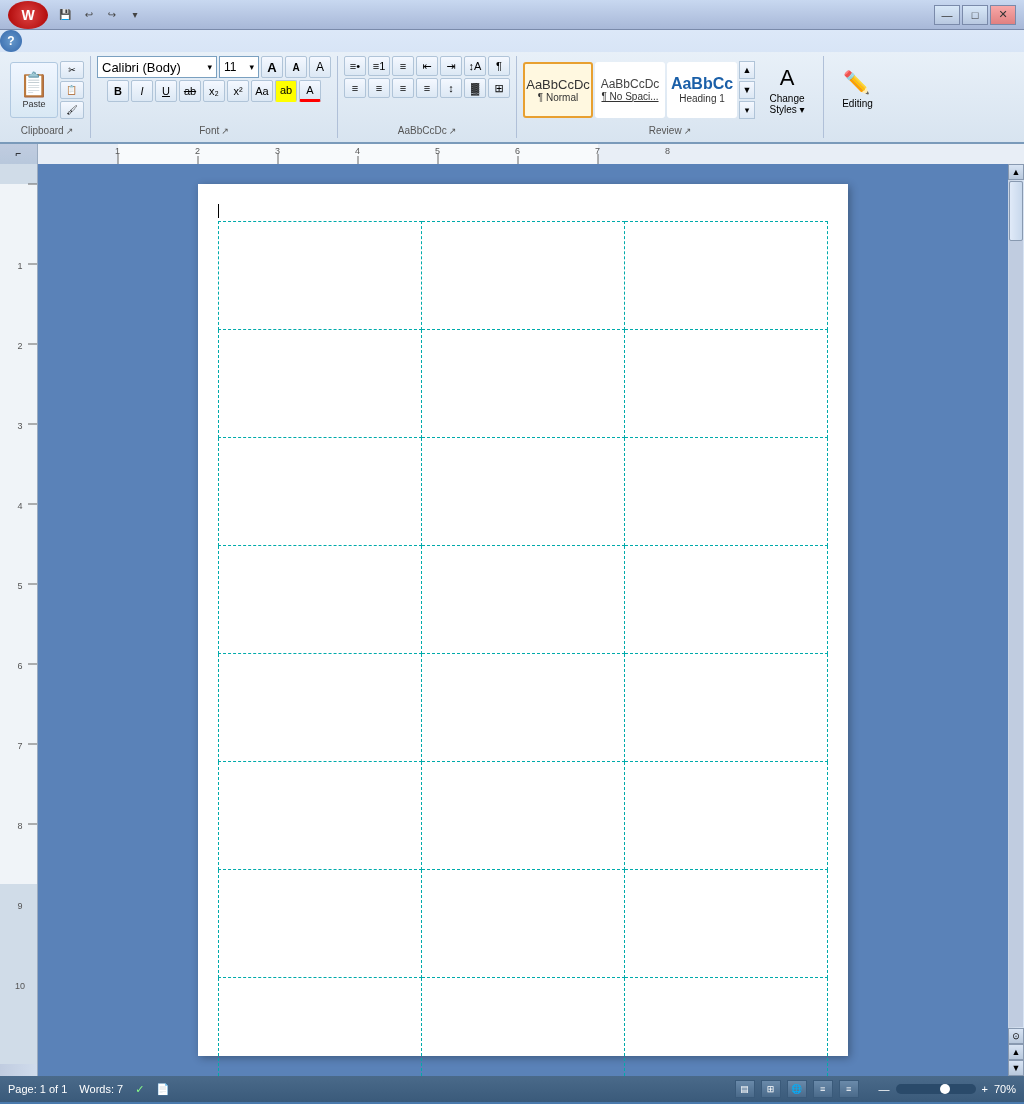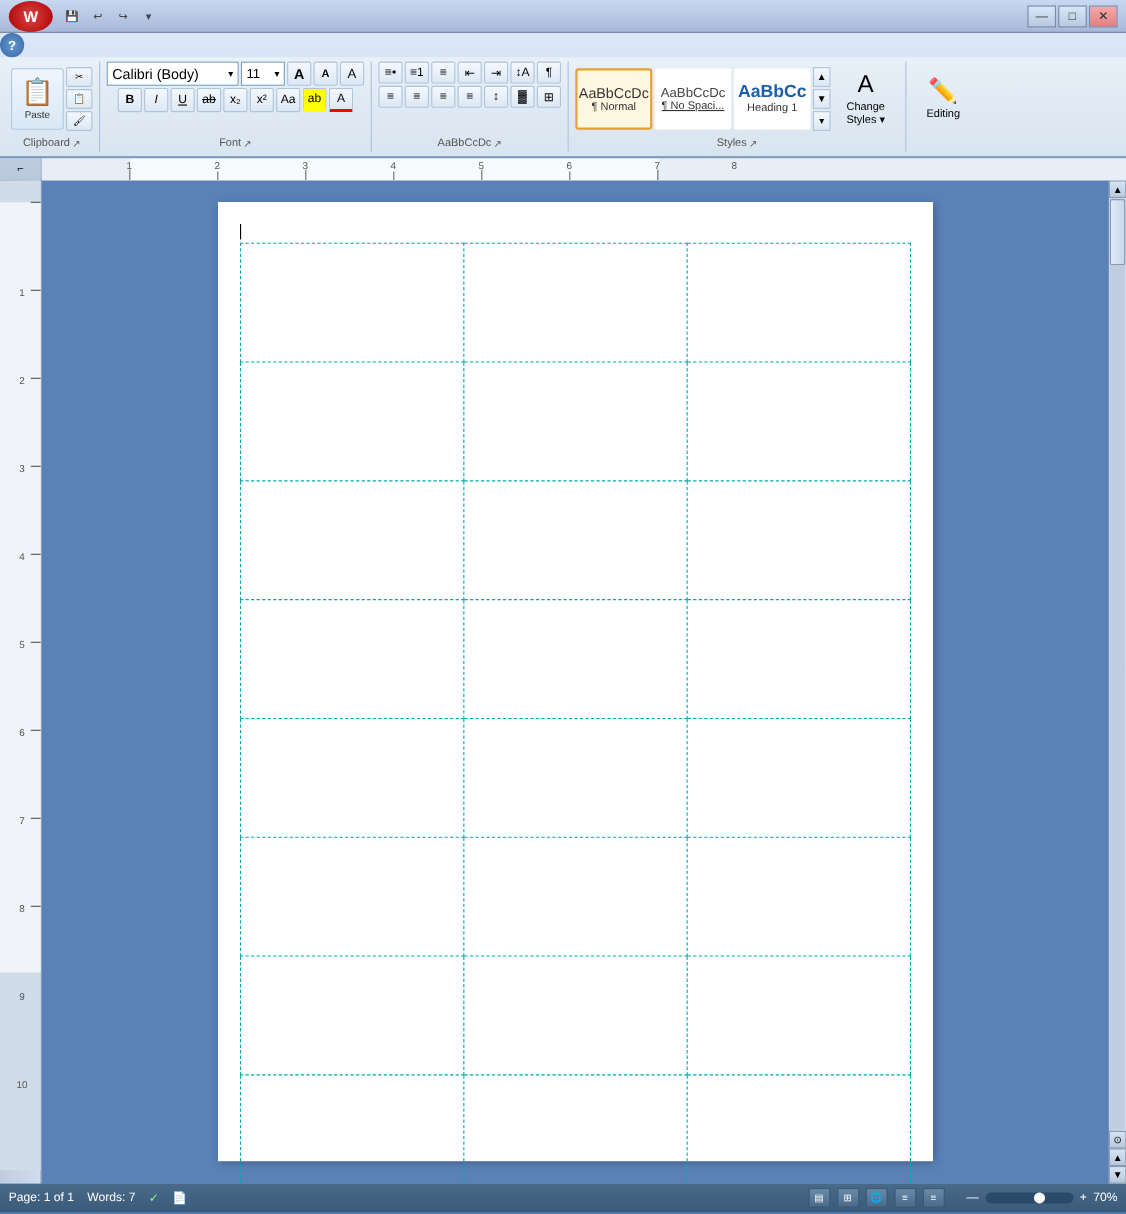--- a/index.html
+++ b/index.html
@@ -518,21 +518,21 @@
           <button class="style-scroll-btn">▲</button>
           <button class="style-scroll-btn">▼</button>
           <button class="style-scroll-btn">▾</button>
         </div>
         <div class="change-styles-btn">
           <div style="font-size:22px;">A</div>
           <div style="font-size:10px;text-align:center;">Change<br>Styles ▾</div>
         </div>
       </div>
       <div class="ribbon-group-label">
-        <span>Styles</span>
+        <span>Review</span>
         <span style="font-size:9px;cursor:pointer;">↗</span>
       </div>
     </div>
 
     <div class="ribbon-group">
       <div class="ribbon-group-content">
         <div class="editing-btn">
           <div style="font-size:22px;">✏️</div>
           <div style="font-size:10px;">Editing</div>
         </div>

